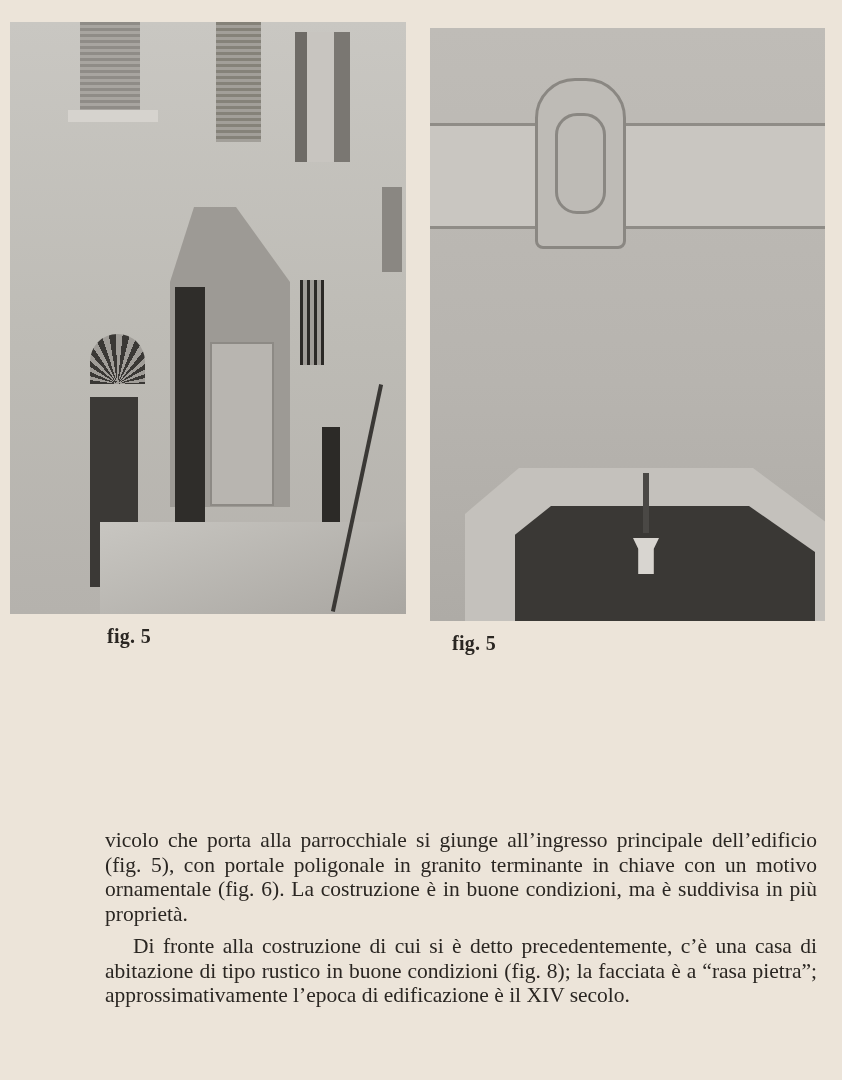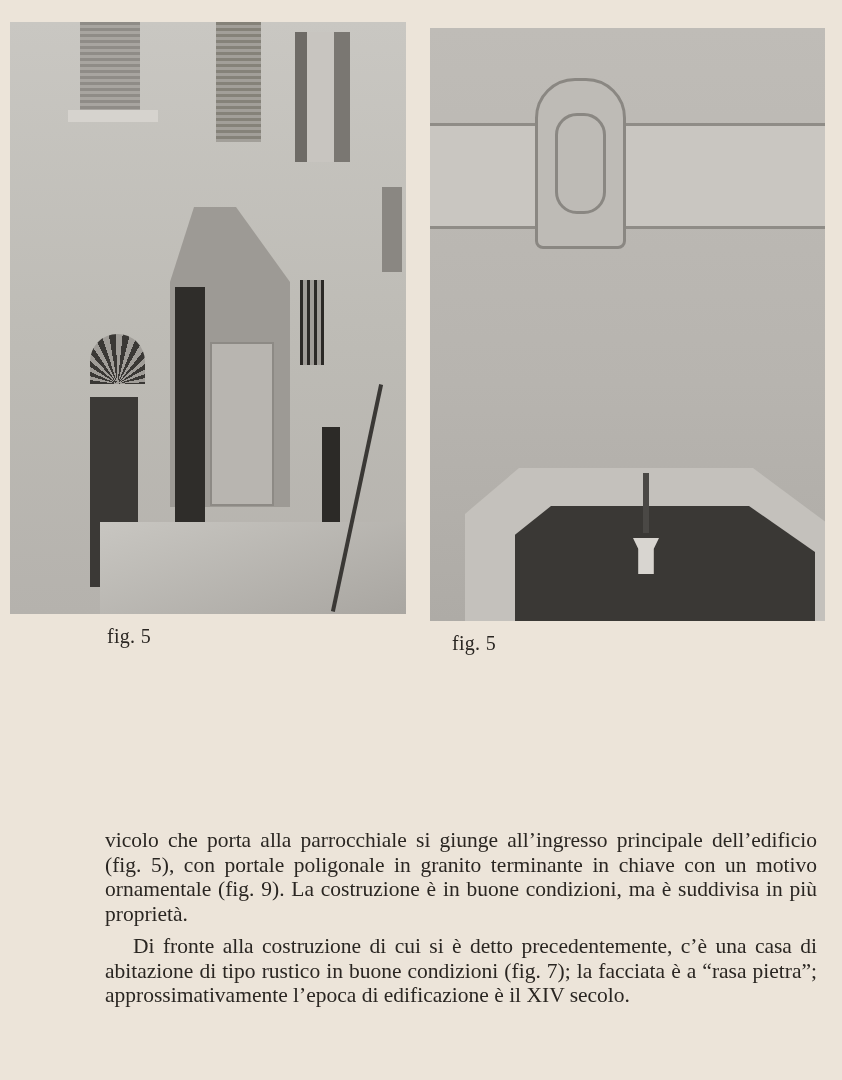--- a/index.html
+++ b/index.html
@@ -1,21 +1,21 @@
 <!DOCTYPE html>
 <html><head>
 <meta charset="utf-8">
 <style>
   html, body { margin:0; padding:0; }
   body { width:842px; height:1080px; background:#ece4d9; position:relative; overflow:hidden; font-family:"Liberation Serif", serif; color:#2a2622; }
   .photo { position:absolute; overflow:hidden; }
   #fig5 { left:10px; top:22px; width:396px; height:592px; background:linear-gradient(180deg,#c9c7c2 0%,#bdbbb5 55%,#b5b2ad 100%); }
   #fig6 { left:430px; top:28px; width:395px; height:593px; background:linear-gradient(180deg,#bfbcb7 0%,#b7b4af 60%,#aeaba6 100%); }
   .shape { position:absolute; }
-  .caption { position:absolute; font-size:20px; letter-spacing:0.3px; }
+  .caption { position:absolute; font-size:20px; letter-spacing:0.3px;font-weight:bold; }
   #cap5 { left:107px; top:625px; }
   #cap6 { left:452px; top:632px; }
   .text-block { position:absolute; left:105px; width:712px; font-size:21.5px; line-height:24.5px; text-align:justify; }
   .text-block p { margin:0; }
   #para1 { top:828px; }
   #para2 { top:934px; }
   .indent { text-indent:28px; }
 </style>
 </head>
 <body>
@@ -43,17 +43,17 @@
   <div class="shape" style="left:105px;top:50px;width:85px;height:165px;background:#bebbb6;border:3px solid #8a8782;border-radius:40px 40px 8px 8px;"></div>
   <div class="shape" style="left:125px;top:85px;width:45px;height:95px;border:3px solid #8a8782;border-radius:22px;"></div>
   <div class="shape" style="left:35px;top:440px;width:360px;height:153px;background:#c4c1bc;clip-path:polygon(15% 0,80% 0,100% 35%,100% 100%,0 100%,0 30%);"></div>
   <div class="shape" style="left:85px;top:478px;width:300px;height:115px;background:#3a3835;clip-path:polygon(12% 0,78% 0,100% 40%,100% 100%,0 100%,0 25%);"></div>
   <div class="shape" style="left:213px;top:445px;width:6px;height:60px;background:#4a4845;"></div>
   <div class="shape" style="left:203px;top:510px;width:26px;height:36px;background:#d8d5d0;clip-path:polygon(0 0,100% 0,80% 30%,80% 100%,20% 100%,20% 30%);"></div>
 </div>
 <div id="cap6" class="caption">fig. 5</div>
 
 <div id="para1" class="text-block">
-  <p>vicolo che porta alla parrocchiale si giunge all’ingresso principale dell’edificio (fig. 5), con portale poligonale in granito terminante in chiave con un motivo ornamentale (fig. 9). La costruzione è in buone condizioni, ma è suddivisa in più proprietà.</p>
+  <p>vicolo che porta alla parrocchiale si giunge all’ingresso principale dell’edificio (fig. 5), con portale poligonale in granito terminante in chiave con un motivo ornamentale (fig. 6). La costruzione è in buone condizioni, ma è suddivisa in più proprietà.</p>
 </div>
 <div id="para2" class="text-block">
-  <p class="indent">Di fronte alla costruzione di cui si è detto precedentemente, c’è una casa di abitazione di tipo rustico in buone condizioni (fig. 7); la facciata è a “rasa pietra”; approssimativamente l’epoca di edificazione è il XIV secolo.</p>
+  <p class="indent">Di fronte alla costruzione di cui si è detto precedentemente, c’è una casa di abitazione di tipo rustico in buone condizioni (fig. 8); la facciata è a “rasa pietra”; approssimativamente l’epoca di edificazione è il XIV secolo.</p>
 </div>
 
 </body></html>

